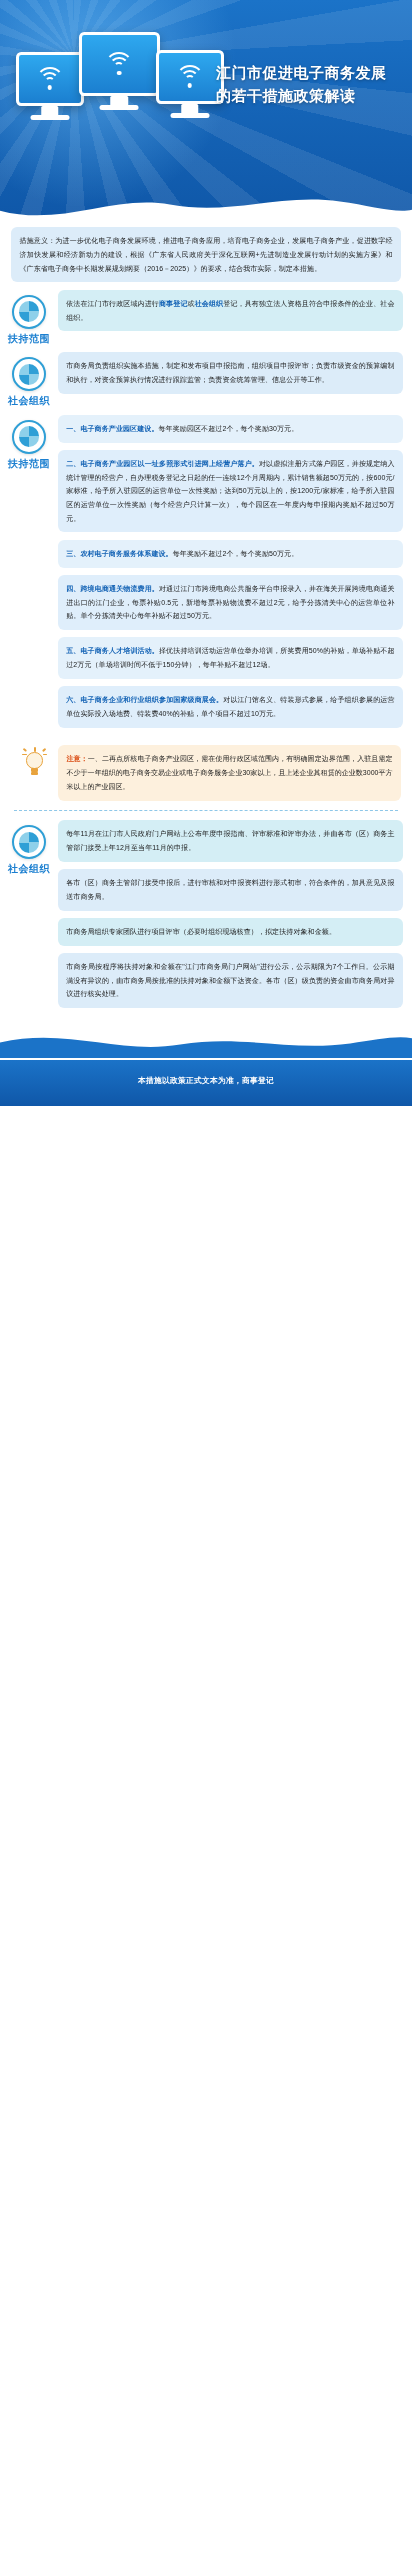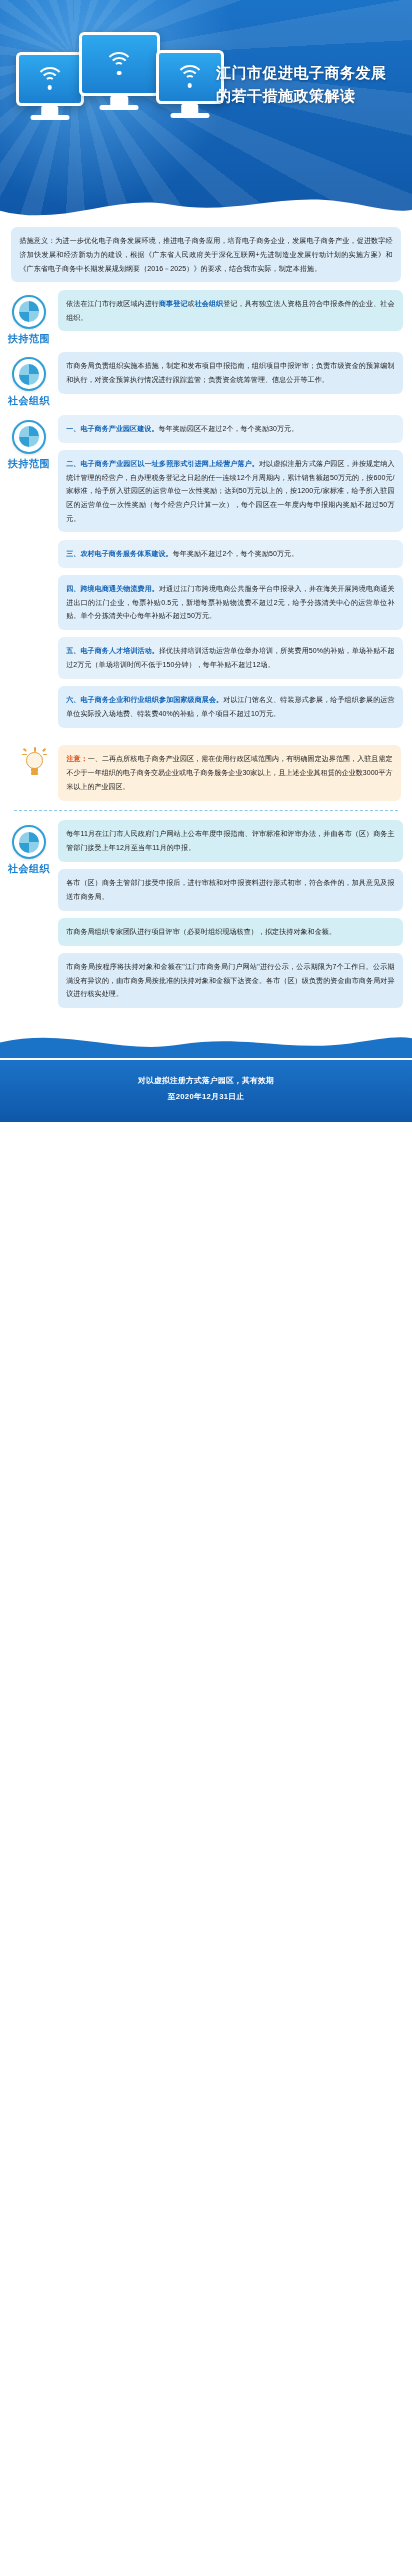--- a/index.html
+++ b/index.html
@@ -359,19 +359,18 @@
     </div>
 
     <div class="spacer"></div>
   </div>
 
   <div>
     <svg class="footer-wave" viewBox="0 0 800 60" preserveAspectRatio="none">
       <path d="M0,30 C130,0 230,54 350,34 C470,14 560,48 680,32 C730,25 770,16 800,22 L800,60 L0,60 Z" fill="#1b73c8"></path>
     </svg>
     <div class="footer">
-      <div>对以虚拟注册方式落户园区，其有效期</div>
-      <div>至2020年12月31日止</div>
+      <div>本措施以政策正式文本为准，商事登记</div>
     </div>
   </div>
 
 </div>
 
 
 </body></html>

